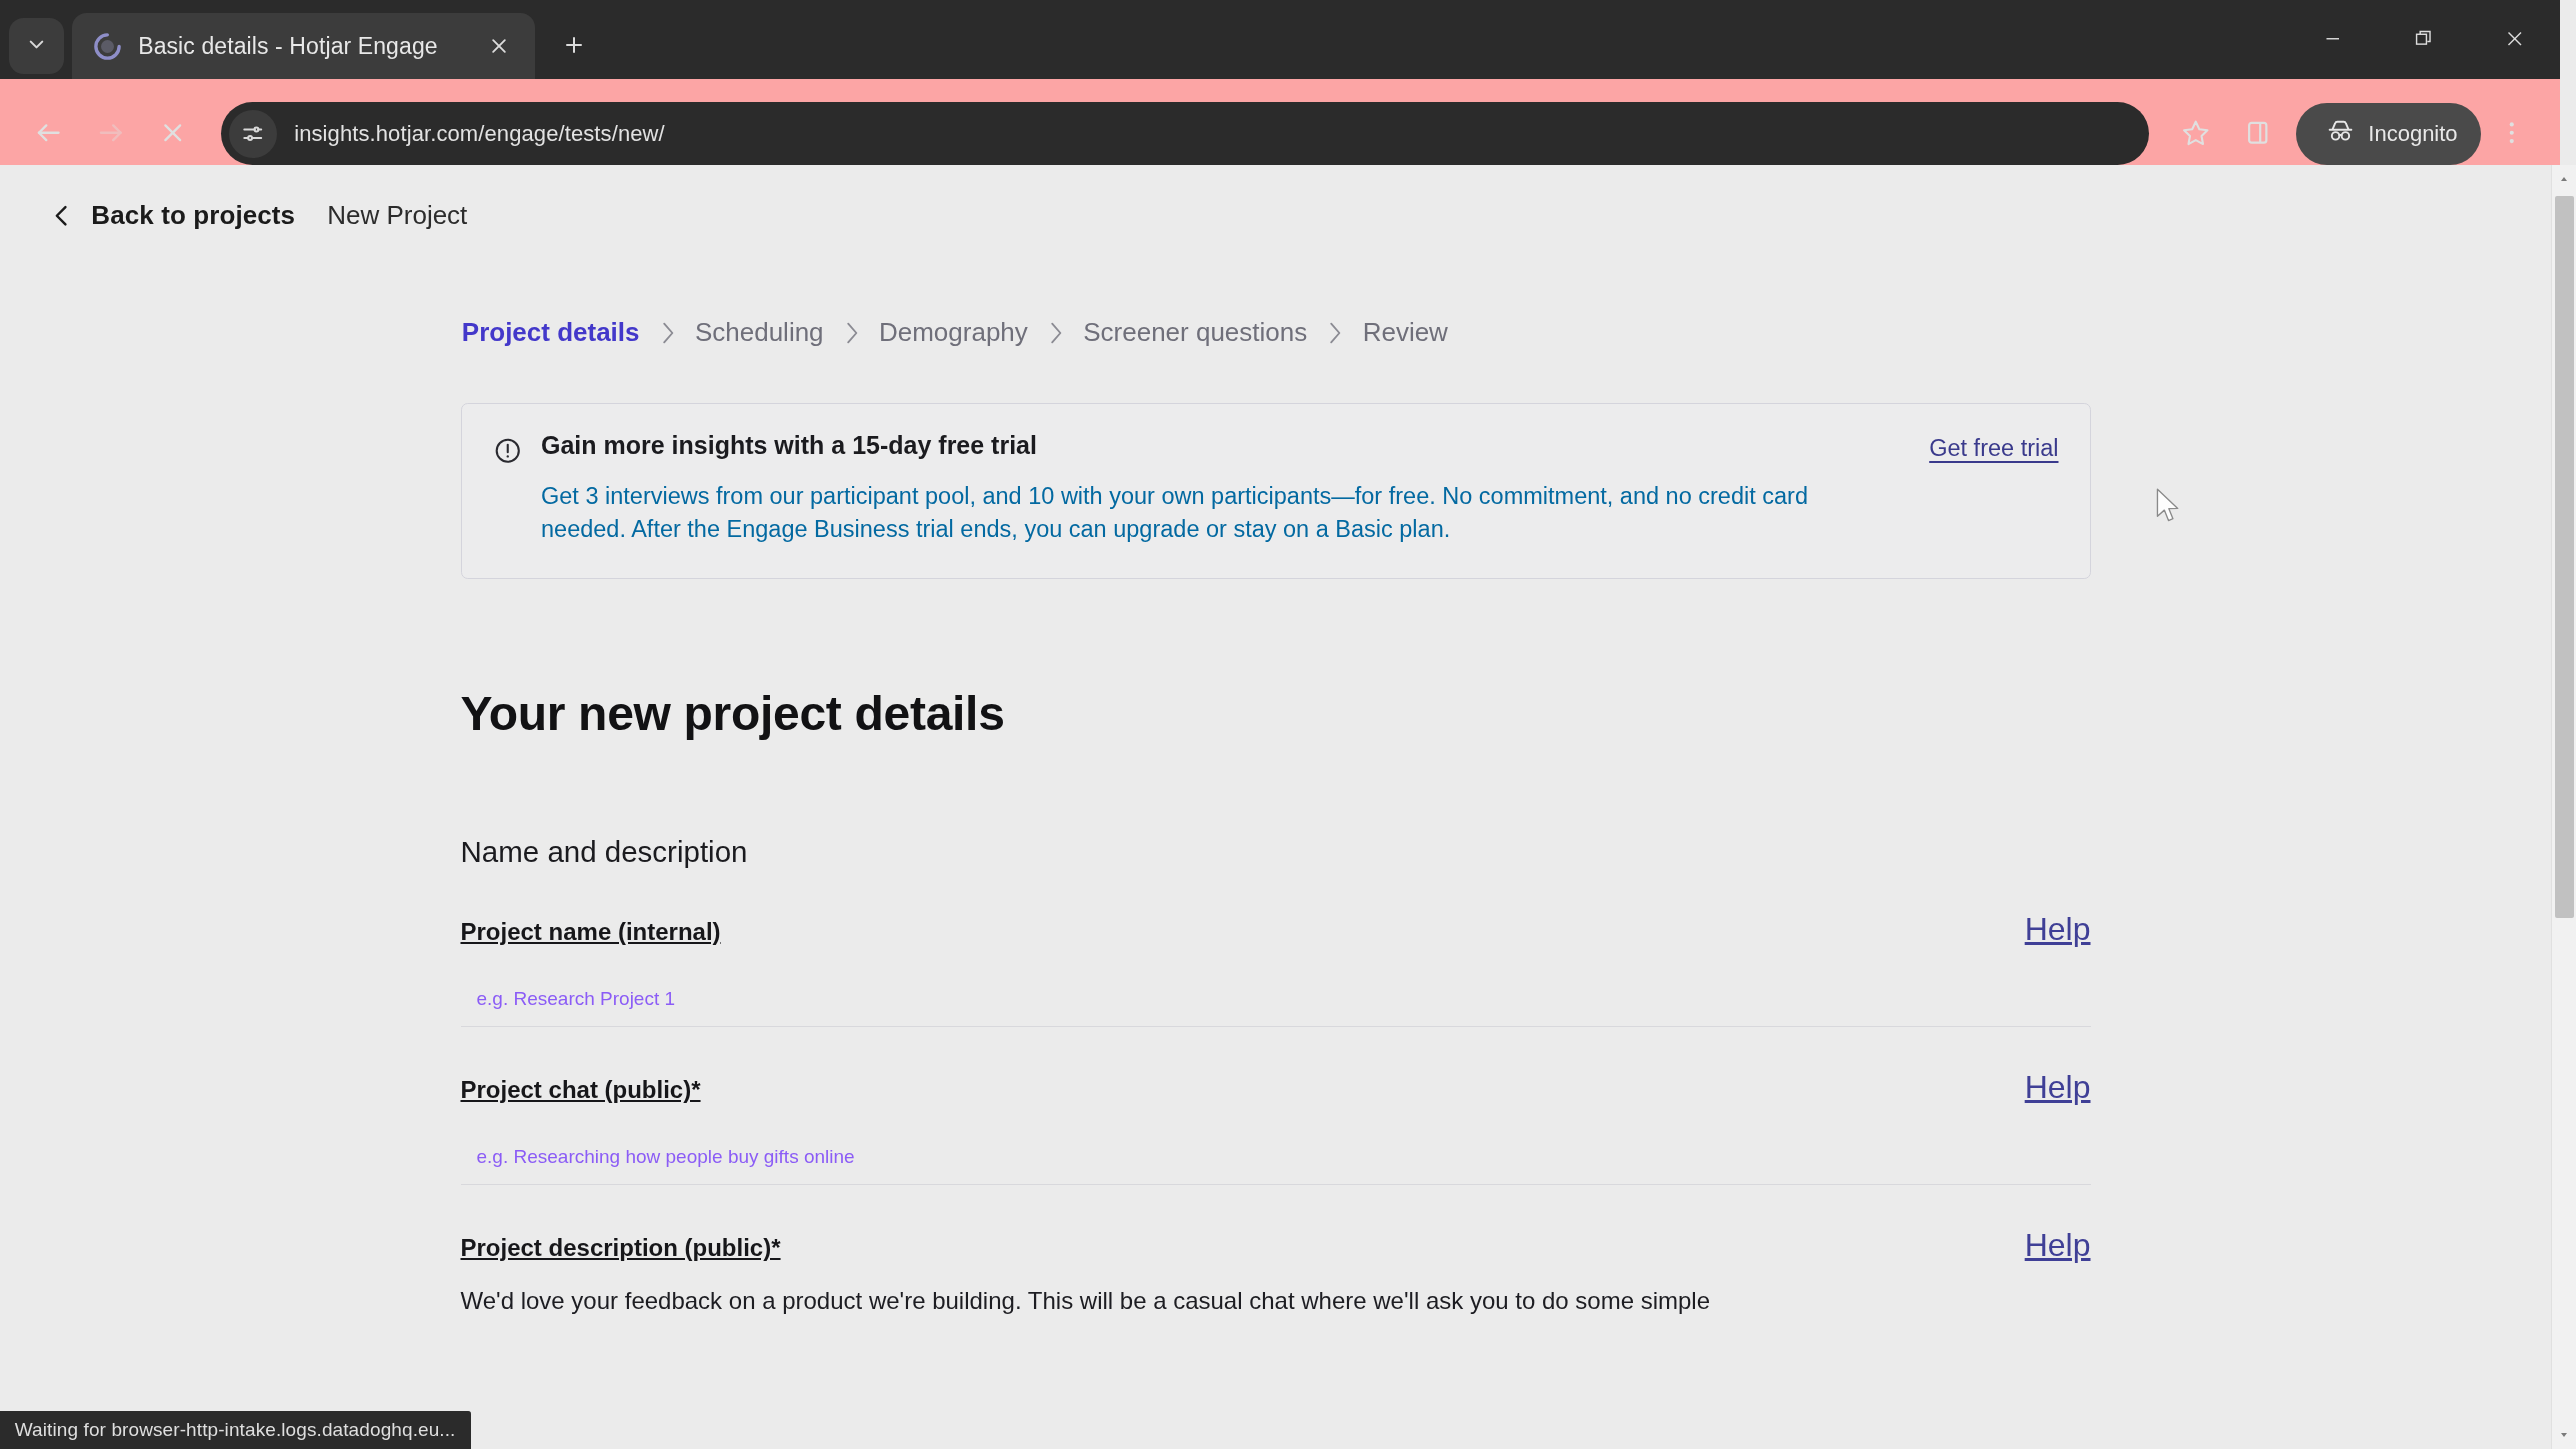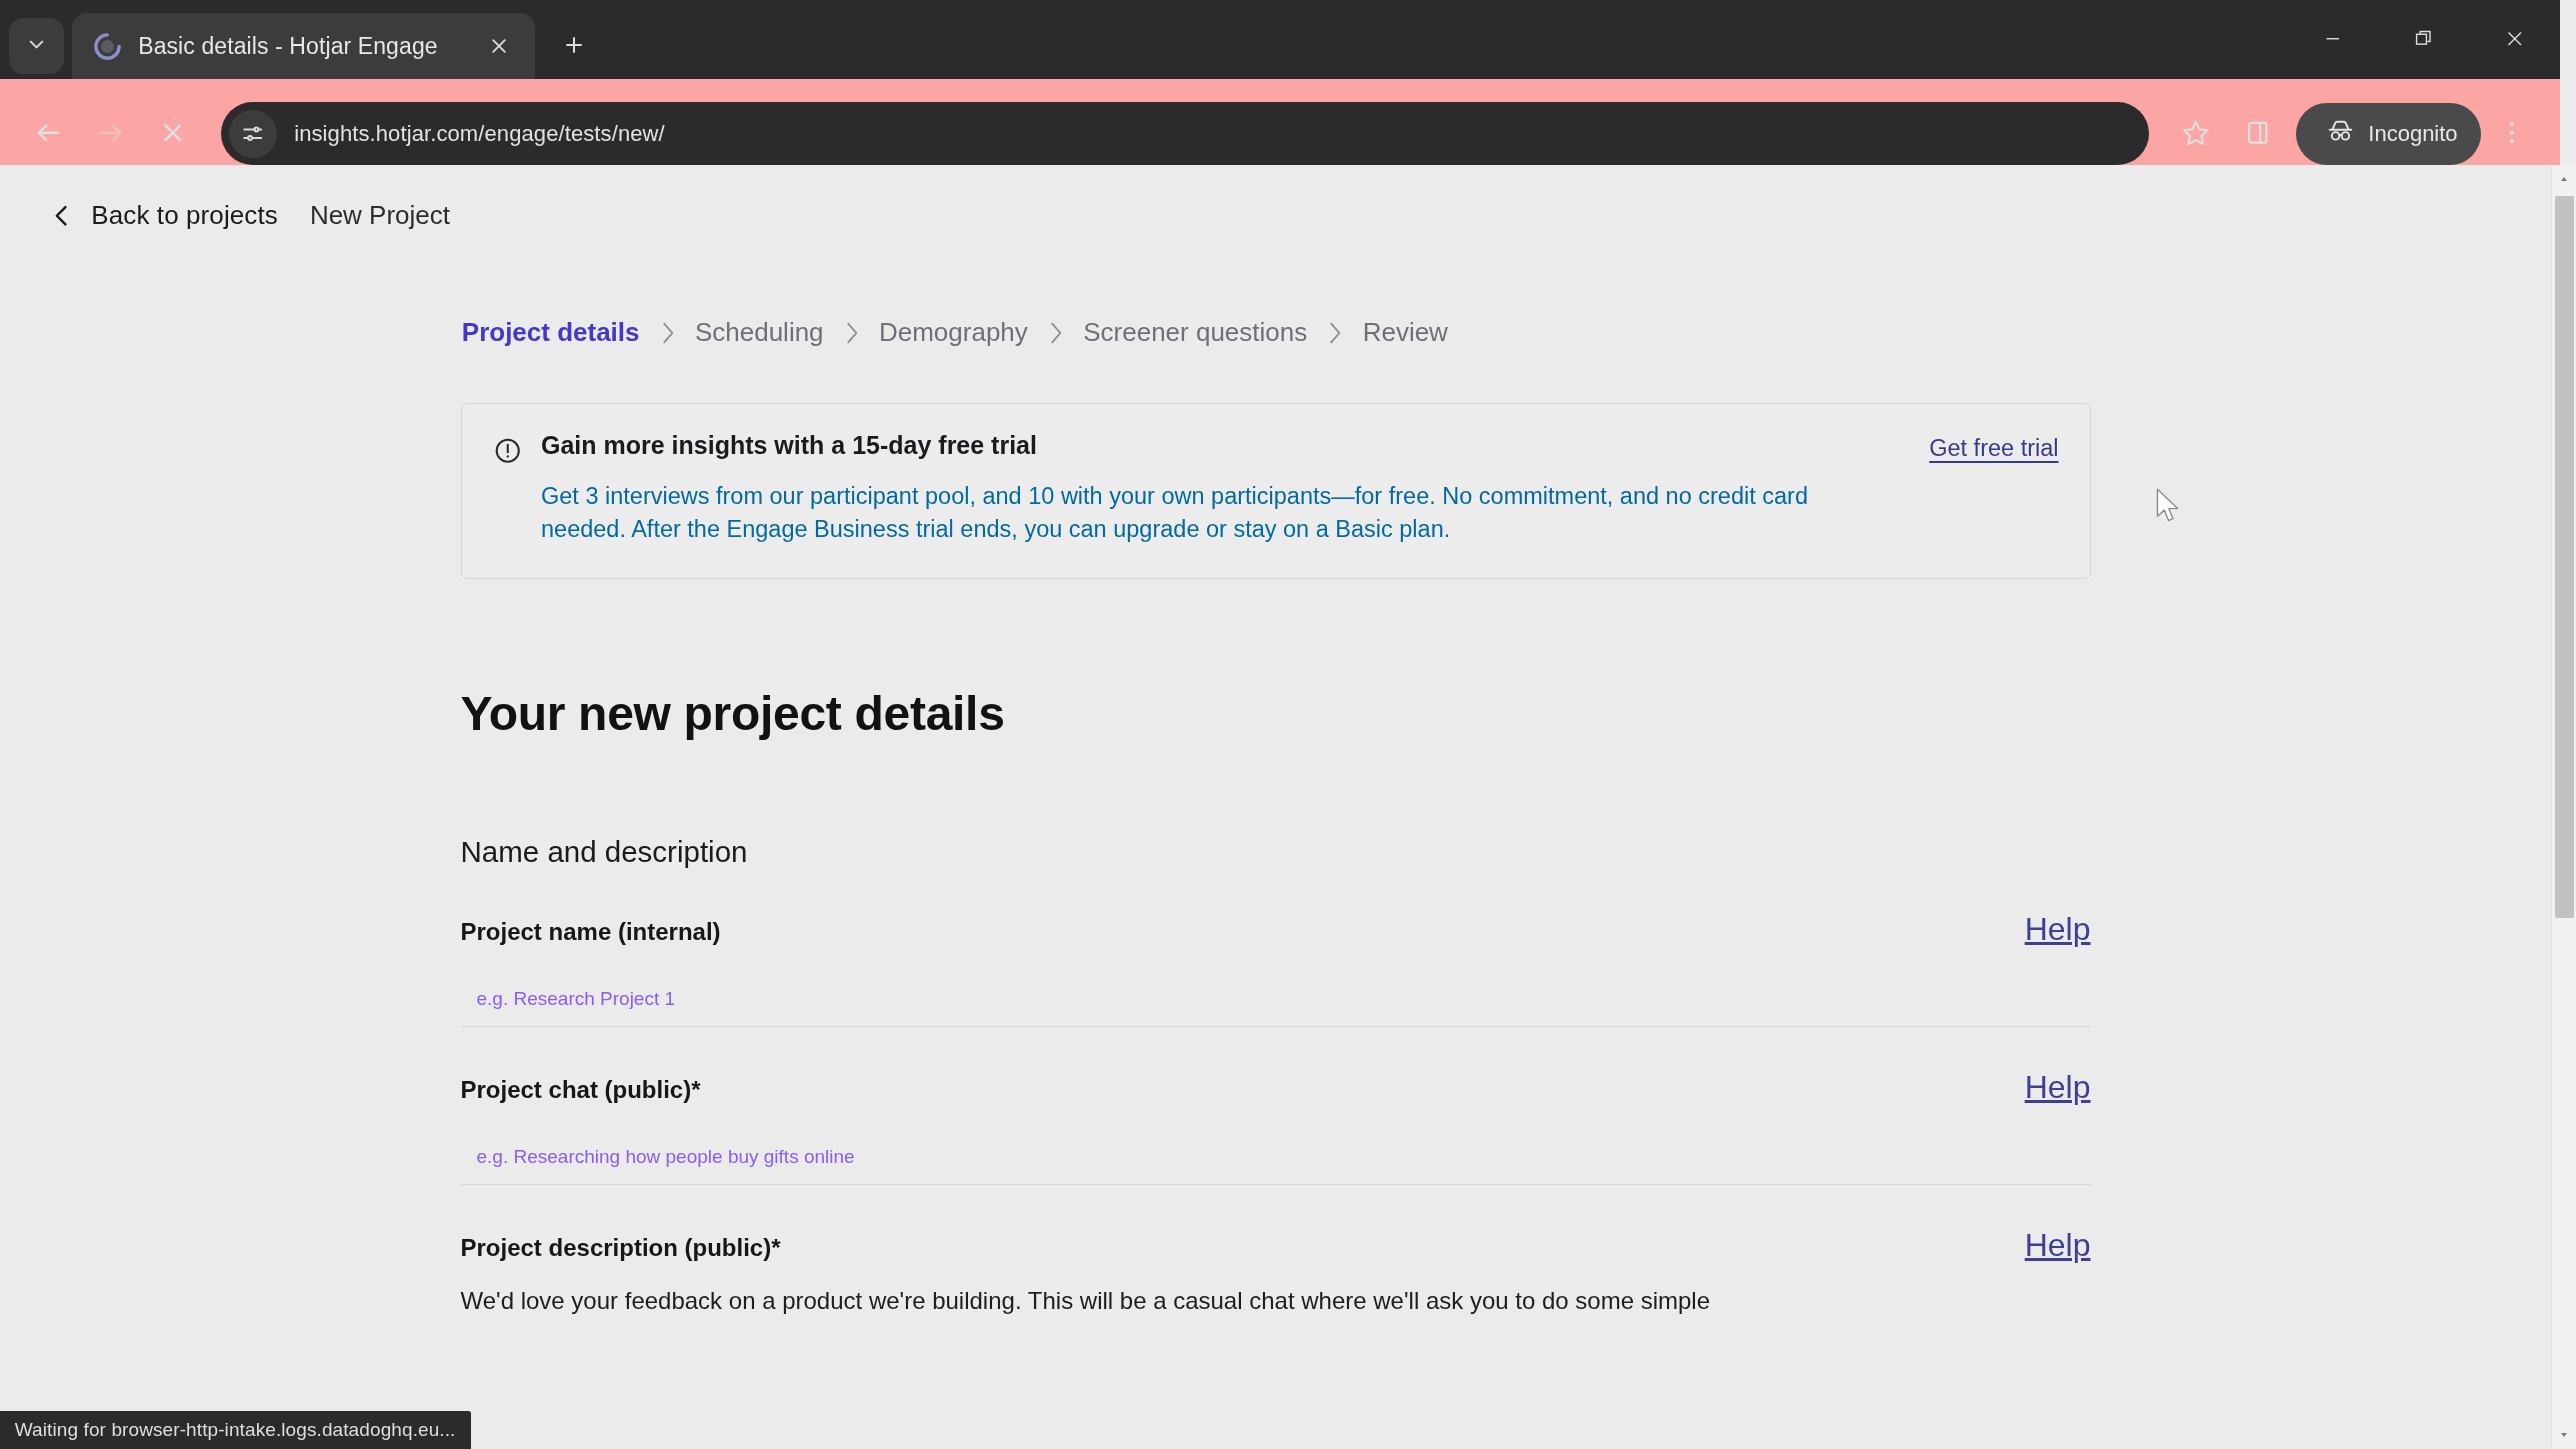--- a/index.html
+++ b/index.html
@@ -200,21 +200,21 @@
     height: 74px;
   }
   .back-chevron {
     width: 29.5px; height: 29.5px;
     display:flex;align-items:center;justify-content:center;
     margin-right: 14.8px;
   }
   .back-label {
     font-size: 26px;
     color: #1b1b1b;
-    font-weight: 400;
+    font-weight: 700;
     letter-spacing: 0.1px;
   }
   .project-label {
     font-size: 26px;
     color: #2c2c2c;
     margin-left: 32px;
     font-weight: 400;
   }
 
   
@@ -313,20 +313,21 @@
   .field { margin-top: 42px; }
   .field-head {
     display: flex;
     align-items: baseline;
     justify-content: space-between;
   }
   .field-label {
     font-size: 24px;
     font-weight: 700;
     color: #17171a;
+    text-decoration: underline;
   }
   .field-help {
     font-size: 32px;
     color: #3f3f96;
     flex: 0 0 auto;
   }
   .field-input {
     margin-top: 23px;
     height: 56px;
     border-bottom: 1.3px solid #d8d8dc;

